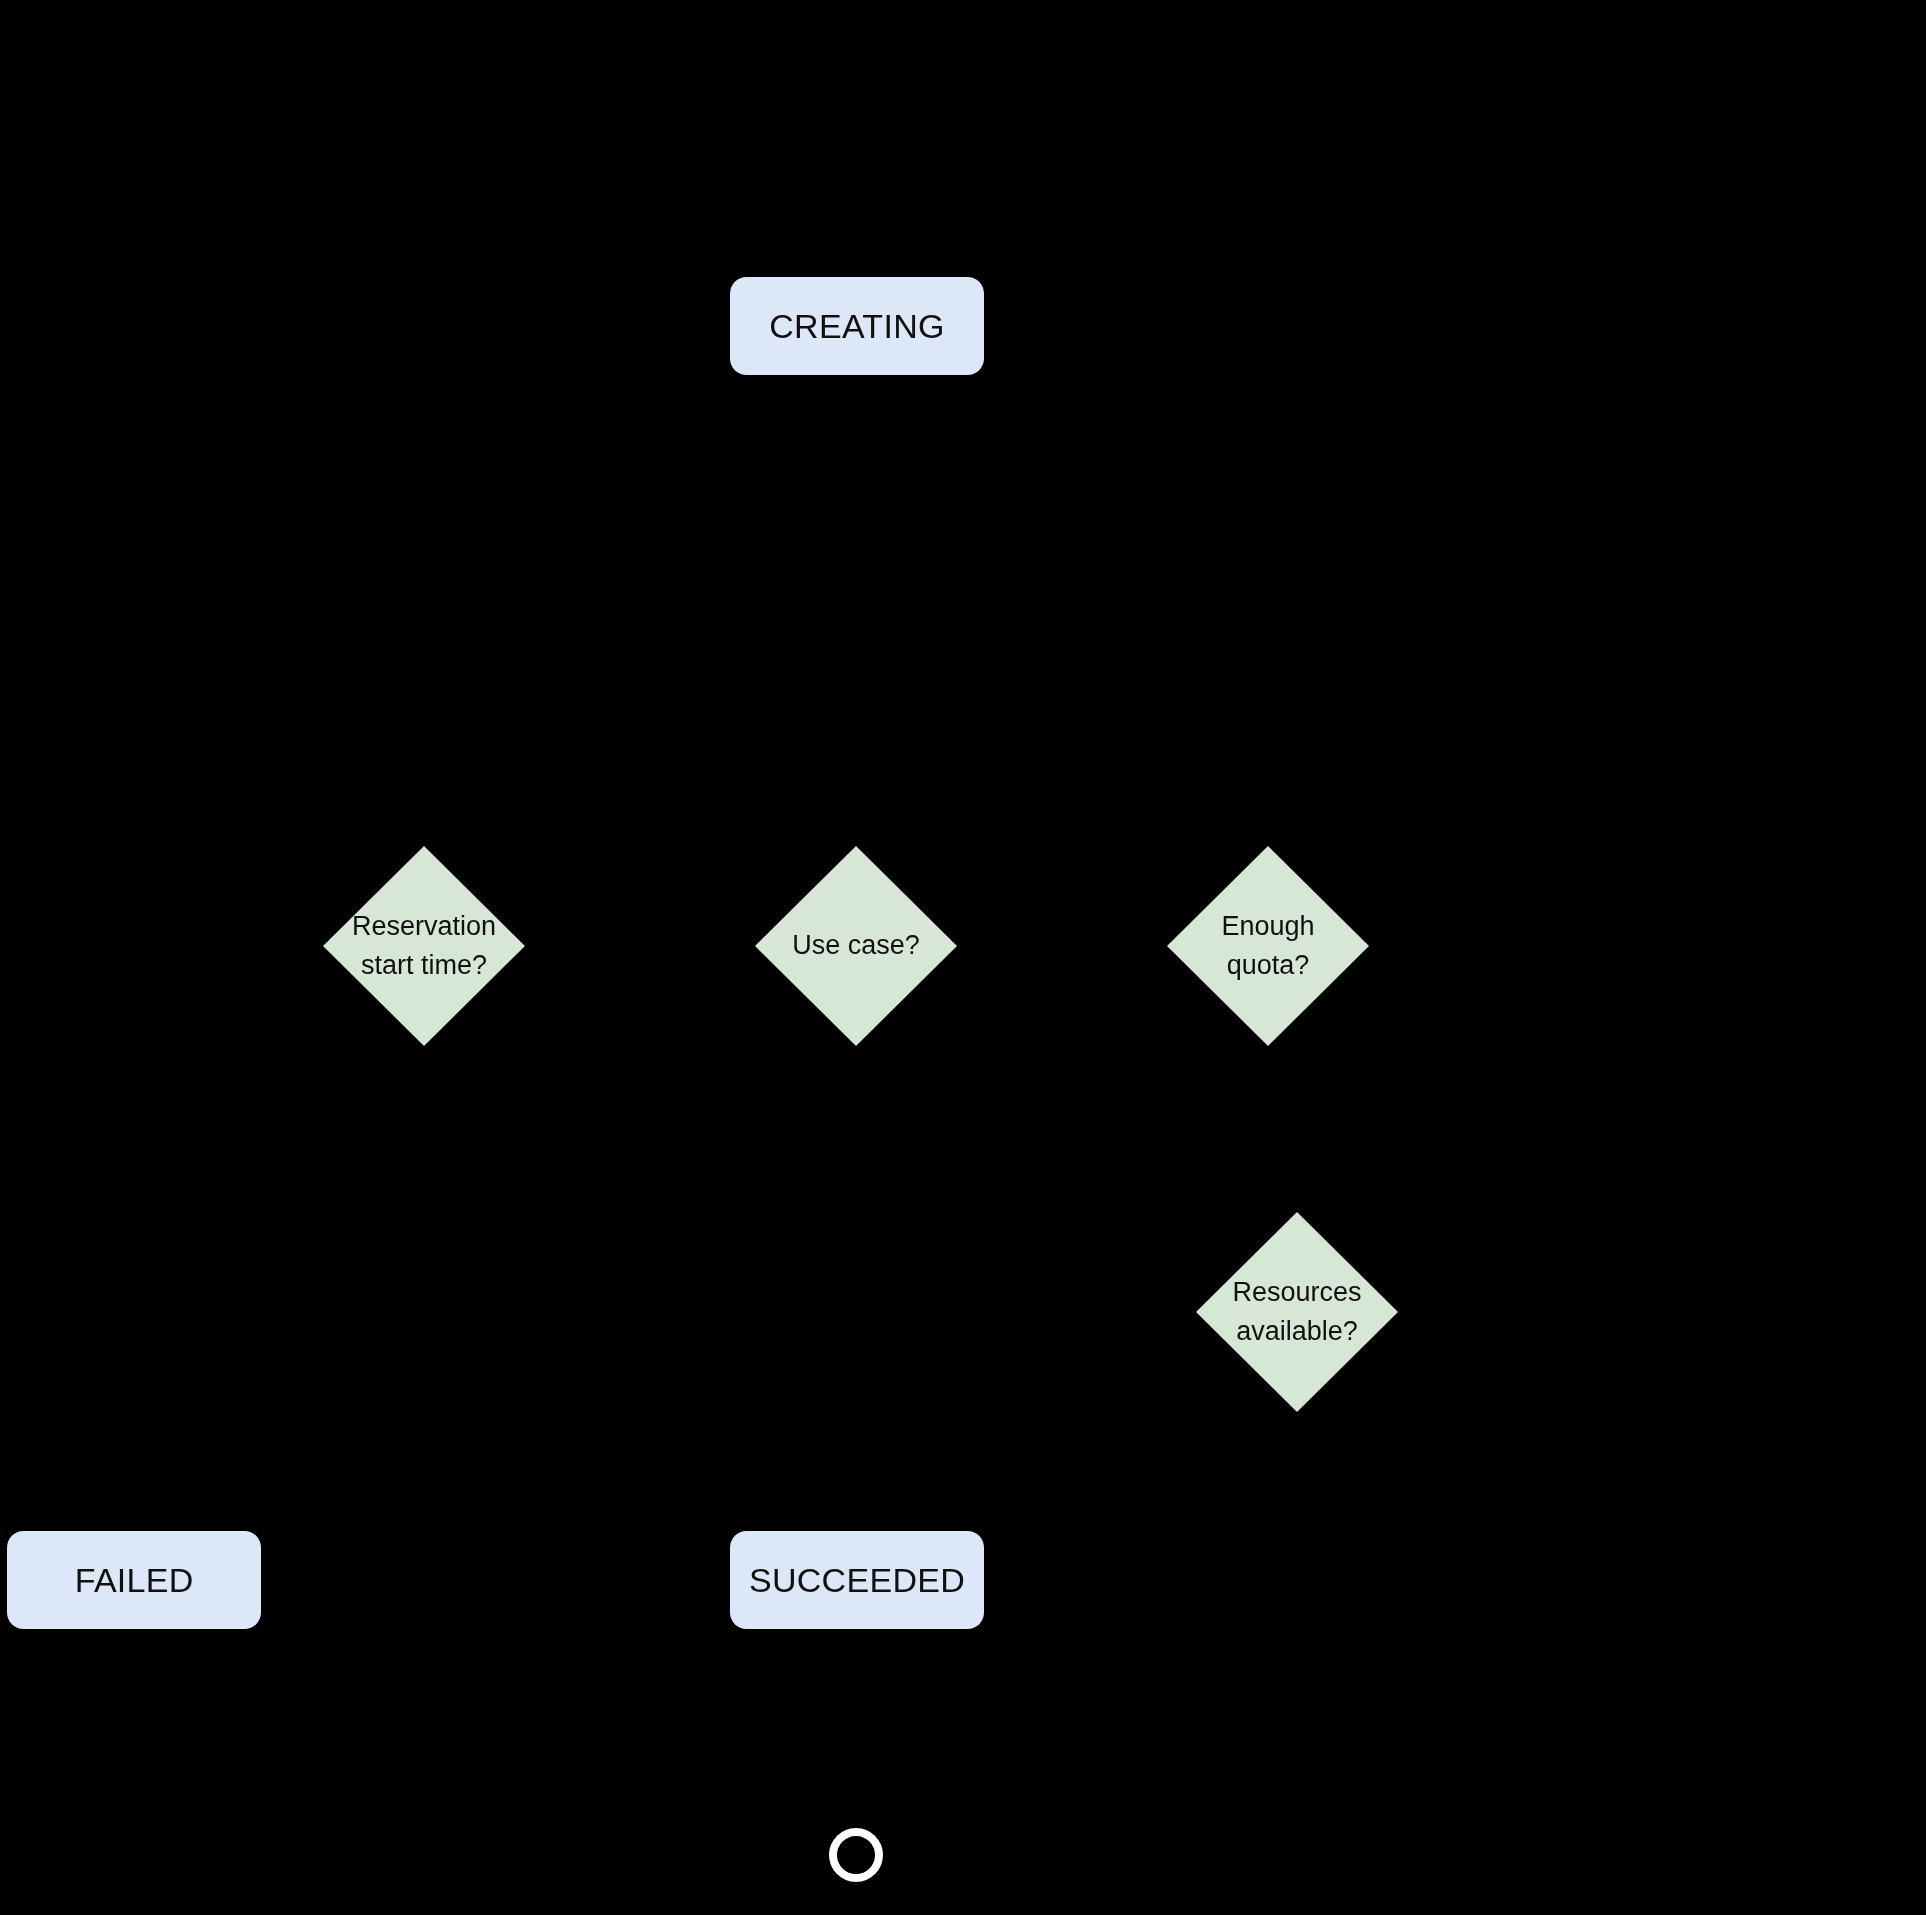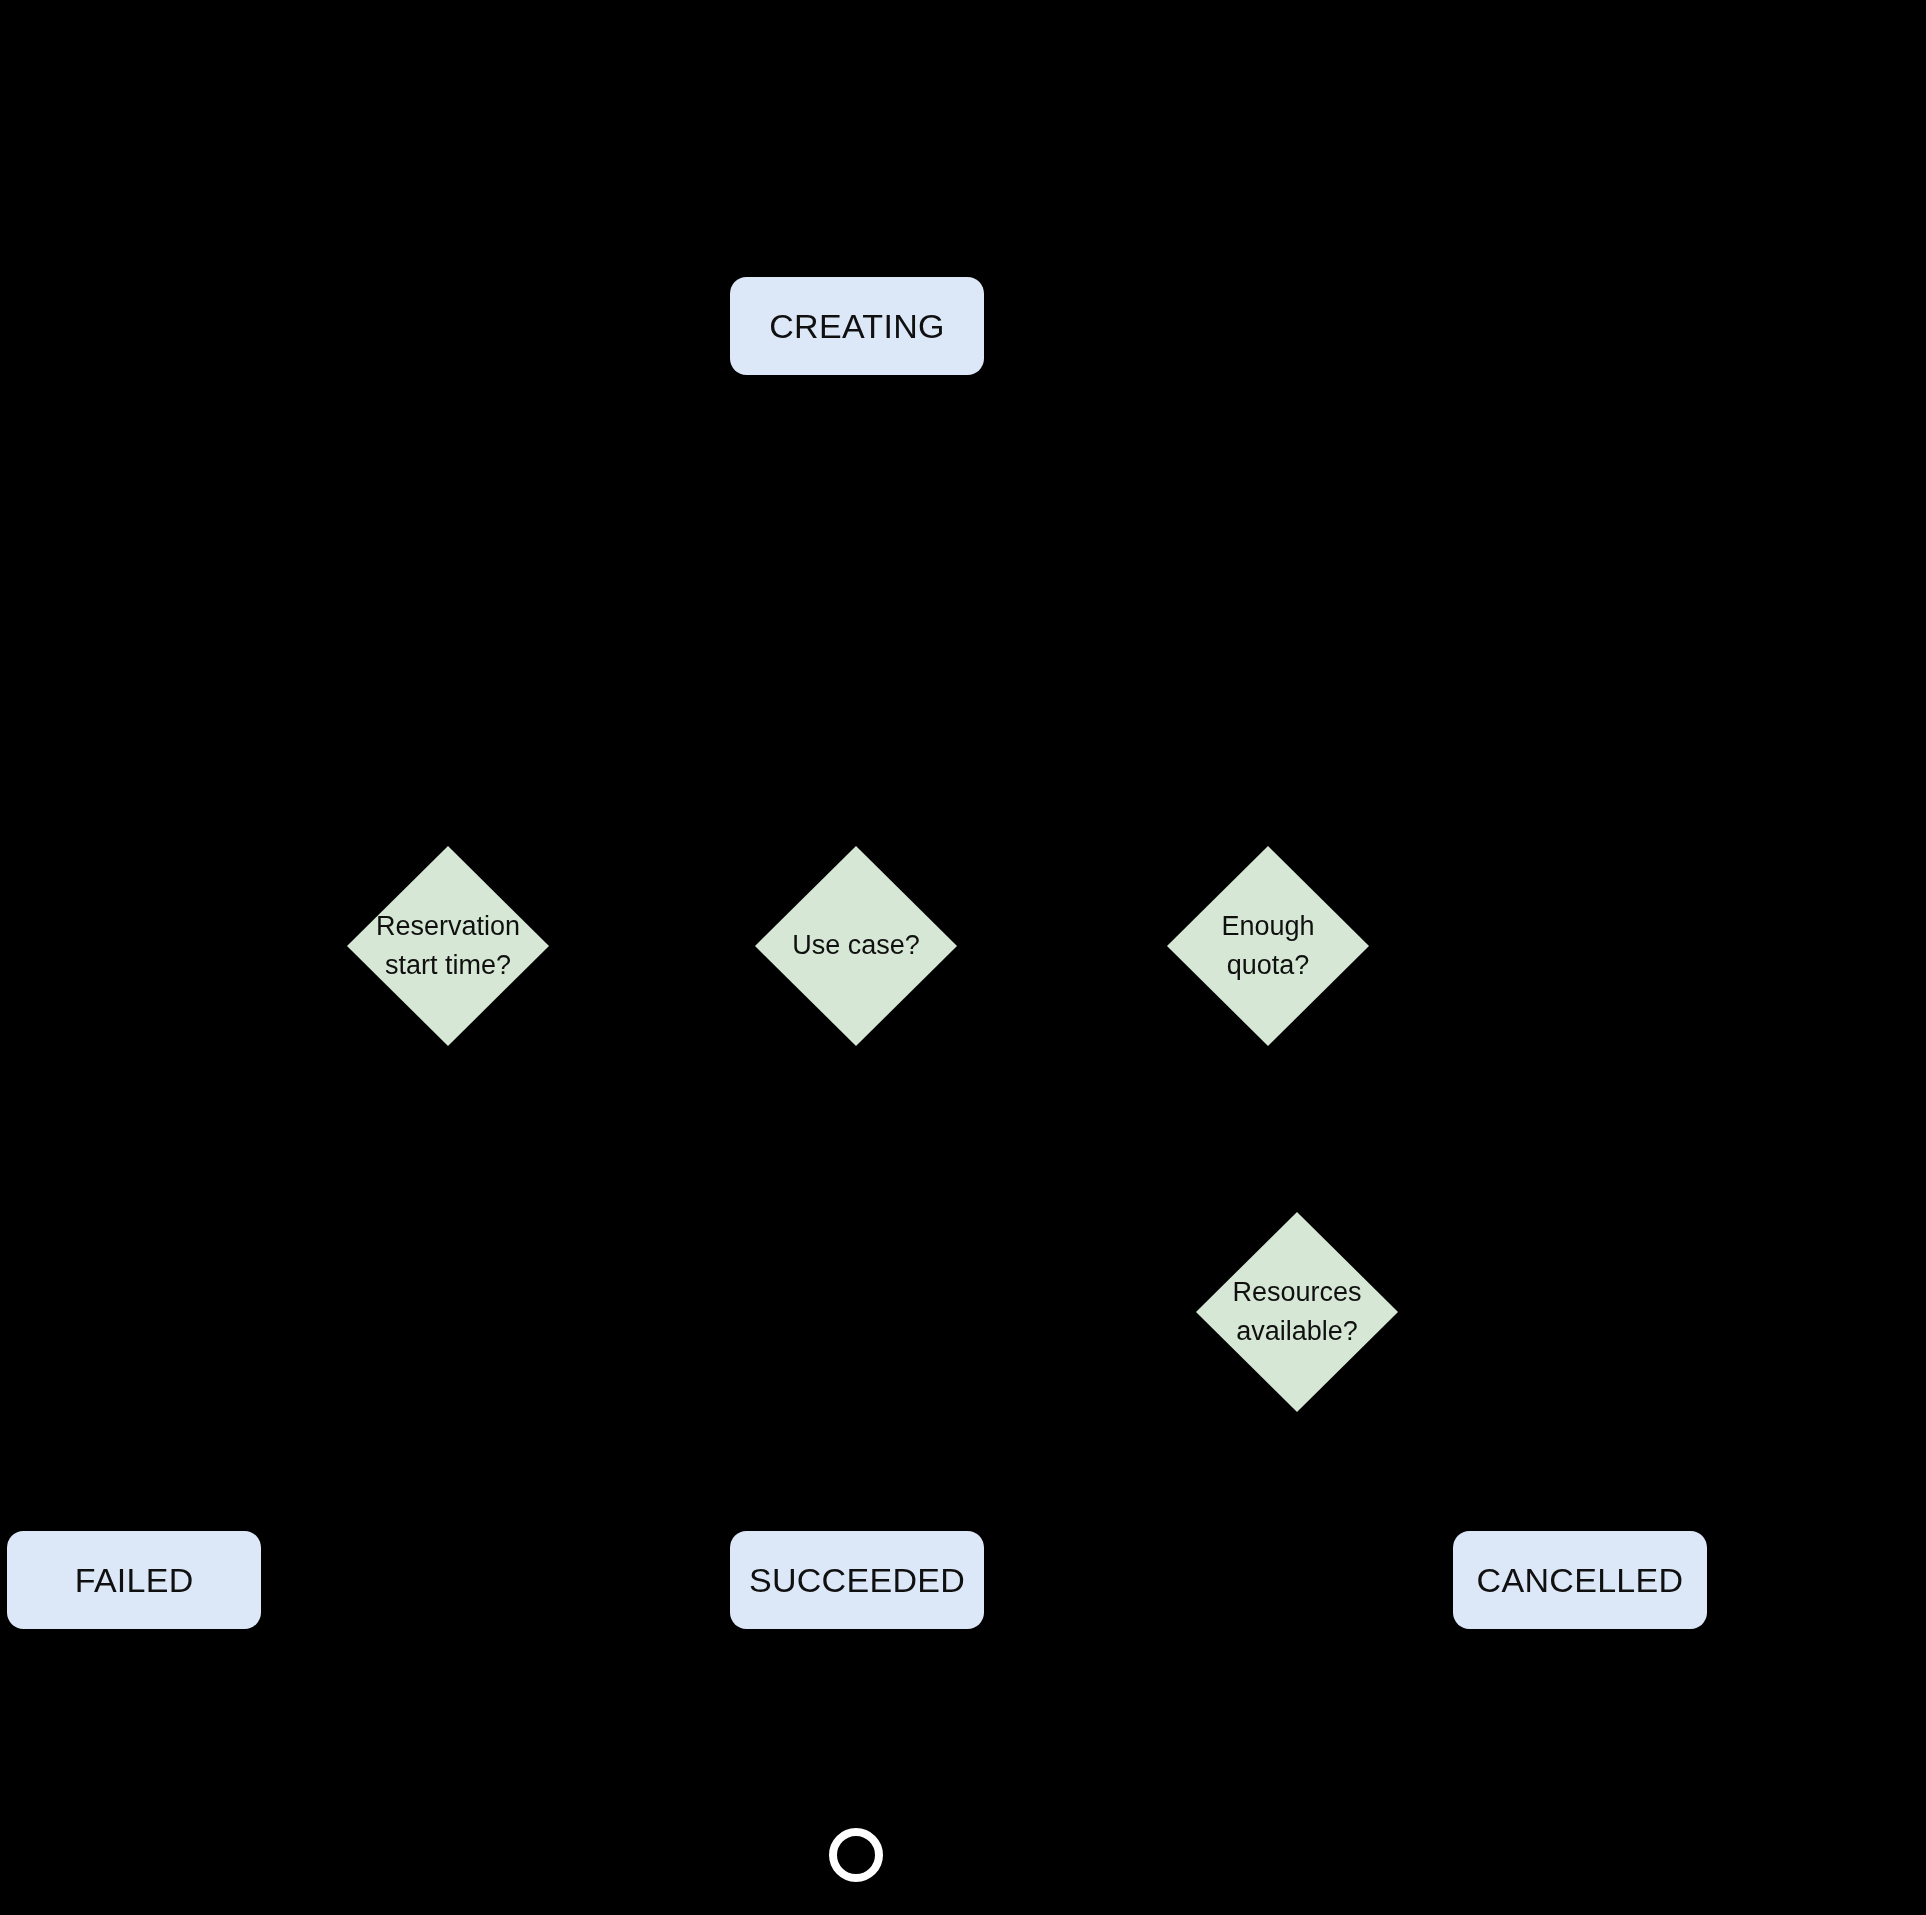--- a/index.html
+++ b/index.html
@@ -93,23 +93,22 @@
     </g>
   </svg>
 
   <div class="state-node" style="left: 730px; top: 277px; width: 254px; height: 98px; background: rgb(220, 231, 248); color: rgb(16, 16, 16);">CREATING</div>
 
 
   <div class="state-node" style="left: 7.2px; top: 1531px; width: 254px; height: 98px; background: rgb(220, 231, 248); color: rgb(16, 16, 16);">FAILED</div>
 
   <div class="state-node" style="left: 730px; top: 1531px; width: 254px; height: 98px; background: rgb(220, 231, 248); color: rgb(16, 16, 16);">SUCCEEDED</div>
 
-  <div class="state-node" style="left: 1453px; top: 1531px; width: 254px; height: 98px; background: rgb(220, 231, 248); color: rgb(16, 16, 16);">CANCELLED</div>
 
-  <div class="decision-node" style="left: 347px; top: 846px; width: 202px; height: 200px;">
+  <div class="decision-node" style="left: 323px; top: 846px; width: 202px; height: 200px;">
     <div class="decision-shape" style="background: rgb(214, 232, 213);"></div>
     <div class="decision-label" style="color: rgb(16, 16, 16);">Reservation
 start time?</div>
   </div>
 
   <div class="decision-node" style="left: 755px; top: 846px; width: 202px; height: 200px;">
     <div class="decision-shape" style="background: rgb(214, 232, 213);"></div>
     <div class="decision-label" style="color: rgb(16, 16, 16);">Use case?</div>
   </div>
 

